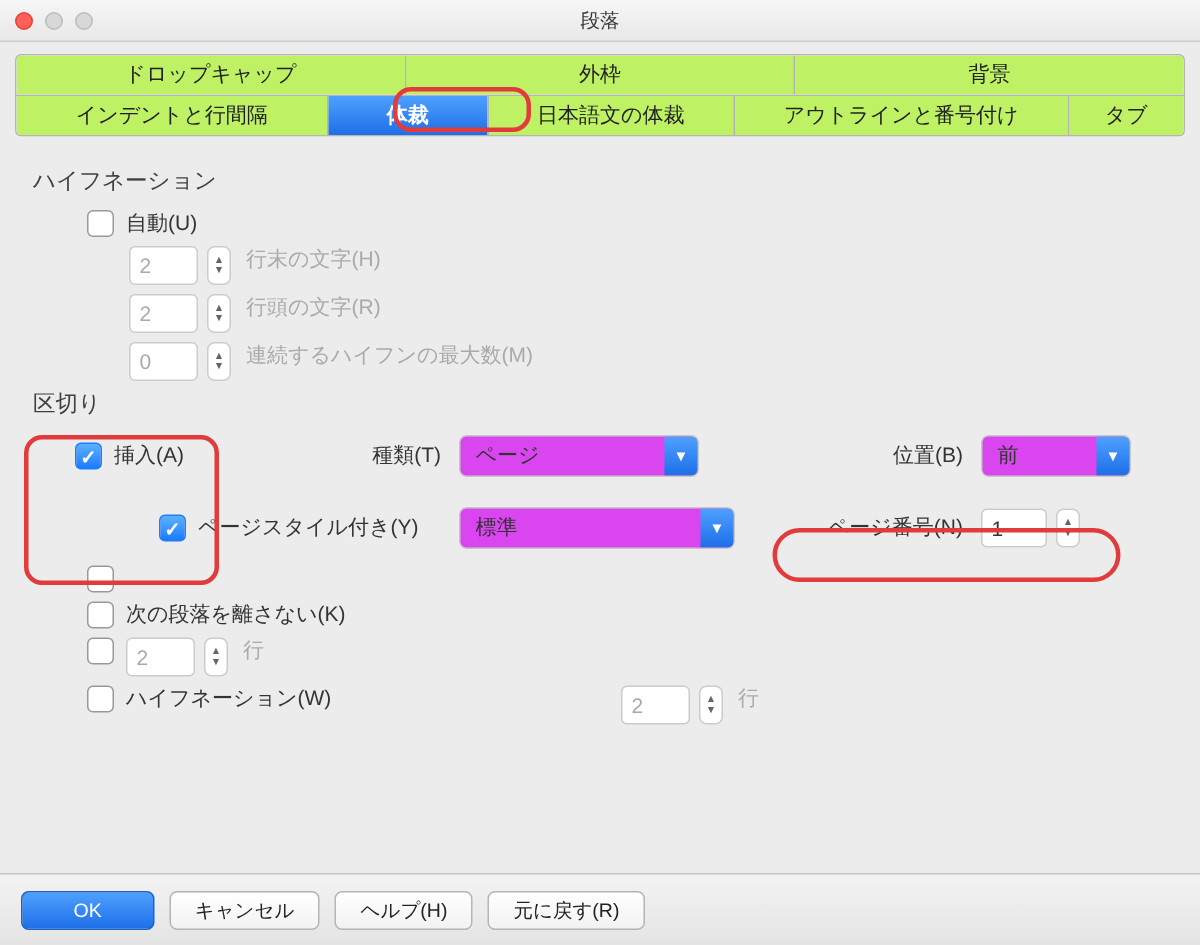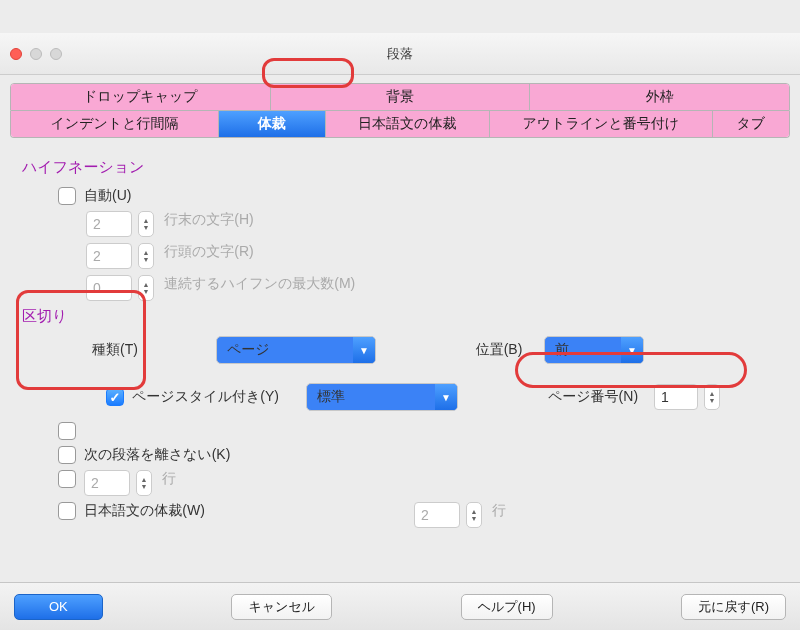--- a/index.html
+++ b/index.html
@@ -1,68 +1,68 @@
 <!DOCTYPE html>
 <html><head>
 <meta charset="utf-8">
 <style>
   * { box-sizing: border-box; font-family: -apple-system, "Hiragino Kaku Gothic ProN", sans-serif; }
   body { margin:0; background:#ececec; width:800px; height:630px; overflow:hidden; font-size:14px; color:#333; }
-  .titlebar { height:42px; background:linear-gradient(#f6f6f6,#e8e8e8); border-bottom:1px solid #ccc; display:flex; align-items:center; padding:0 10px; position:relative;margin-top:33px; }
+  .titlebar { height:28px; background:linear-gradient(#f6f6f6,#e8e8e8); border-bottom:1px solid #ccc; display:flex; align-items:center; padding:0 10px; position:relative; }
   .traffic { display:flex; gap:8px; }
   .dot { width:12px; height:12px; border-radius:50%; }
   .red { background:#ff5f57; border:1px solid #e24238; }
   .grey { background:#d8d8d8; border:1px solid #bcbcbc; }
   .title { position:absolute; left:0; right:0; text-align:center; font-size:13px; color:#3a3a3a; }
   .tabs { margin:8px 10px 0 10px; }
   .tabrow { display:flex; border:1px solid #b5b5b5; border-radius:4px 4px 0 0; overflow:hidden; background:#fff; }
   .tabrow.row2 { border-top:none; border-radius:0 0 4px 4px; }
-  .tab { flex:1; text-align:center; padding:4px 2px; font-size:14px; color:#222; border-right:1px solid #b5b5b5; cursor:default; background:#f9a8d4; }
+  .tab { flex:1; text-align:center; padding:4px 2px; font-size:14px; color:#222; border-right:1px solid #b5b5b5; cursor:default; background:#bef264; }
   .tab:last-child { border-right:none; }
   .tab.active { background:linear-gradient(#4ea0ff,#1e6fe8); color:#fff; font-weight:700; }
   .content { padding:14px 26px 0 26px; }
-  .section-title { font-size:15px; margin:6px 0 10px -4px; color:#a21caf; }
+  .section-title { font-size:15px; margin:6px 0 10px -4px; color:#404040; }
   .row { display:flex; margin:6px 0; }
   .chk { width:18px; height:18px; border:1px solid #999; border-radius:4px; background:#fff; display:inline-flex; align-items:center; justify-content:center; margin-right:8px; flex-shrink:0; }
   .chk.checked { background:linear-gradient(#5db1ff,#1b7cff); border-color:#1b7cff; }
   .chk.checked::after { content:"✓"; color:#fff; font-size:13px; font-weight:bold; line-height:1; }
   .label { }
   .disabled { color:#aaa; }
   .num { width:46px; height:26px; border:1px solid #ccc; border-radius:4px; background:#fff; display:inline-flex; align-items:center; padding:0 6px; margin-right:6px; }
   .stepper { width:16px; height:26px; border:1px solid #ccc; border-radius:5px; background:#fff; display:inline-flex; flex-direction:column; justify-content:center; align-items:center; margin-right:10px; }
   .stepper .up, .stepper .down { font-size:7px; line-height:1; color:#666; }
-  .select { display:inline-flex; align-items:center; border:1px solid #c8c8c8; border-radius:5px; background:#3b82f6; height:28px; overflow:hidden; }
+  .select { display:inline-flex; align-items:center; border:1px solid #c8c8c8; border-radius:5px; background:#d946ef; height:28px; overflow:hidden; }
   .select .val { padding:0 10px; flex:1; }
   .select .caret { width:22px; height:100%; background:linear-gradient(#4ea0ff,#1e6fe8); display:flex; align-items:center; justify-content:center; color:#fff; font-size:10px; }
   .indent1 { margin-left:32px; }
   .indent2 { margin-left:60px; }
   .breaks-grid { display:grid; grid-template-columns:190px 90px 160px 1fr 110px 120px; align-items:center; row-gap:14px; margin-left:0; }
-  .right-label { text-align:center; padding-right:12px; }
-  .footer { position:absolute; bottom:0; left:0; right:0; height:48px; background:linear-gradient(#f3f3f3,#e4e4e4); border-top:1px solid #c6c6c6; display:flex; align-items:center; justify-content:space-between; gap:10px; padding:0 14px; }
+  .right-label { text-align:right; padding-right:12px; }
+  .footer { position:absolute; bottom:0; left:0; right:0; height:48px; background:linear-gradient(#f3f3f3,#e4e4e4); border-top:1px solid #c6c6c6; display:flex; align-items:center; justify-content:flex-start; gap:10px; padding:0 14px; }
   .btn { height:26px; padding:0 16px; border:1px solid #b5b5b5; border-radius:5px; background:linear-gradient(#ffffff,#f2f2f2); font-size:13px; color:#222; display:inline-flex; align-items:center; cursor:default; }
   .btn.primary { background:linear-gradient(#4ea0ff,#1e6fe8); color:#fff; border-color:#1b64c8; padding:0 34px; }
   .hilite-red { border:3px solid #e23b3b; border-radius:12px; position:absolute; pointer-events:none; }
 </style>
 </head>
 <body>
 
 <div class="titlebar">
   <div class="traffic">
     <div class="dot red"></div>
     <div class="dot grey"></div>
     <div class="dot grey"></div>
   </div>
   <div class="title">段落</div>
 </div>
 
 <div class="tabs">
   <div class="tabrow">
     <div class="tab">ドロップキャップ</div>
+    <div class="tab">外枠</div>
     <div class="tab">背景</div>
-    <div class="tab">外枠</div>
   </div>
   <div class="tabrow row2">
     <div class="tab" style="flex:1.4">インデントと行間隔</div>
     <div class="tab active" style="flex:0.7">体裁</div>
     <div class="tab" style="flex:1.1">日本語文の体裁</div>
     <div class="tab" style="flex:1.5">アウトラインと番号付け</div>
     <div class="tab" style="flex:0.5">タブ</div>
   </div>
 </div>
 
@@ -100,37 +100,41 @@
     <span class="stepper">
         <span class="up">▲</span>
         <span class="down">▼</span>
       </span>
     <span class="label disabled">連続するハイフンの最大数(M)</span>
   </div>
 
   <div class="section-title">区切り</div>
   <div class="breaks-grid">
 
+    <div class="row" style="margin-left:24px">
+      <span class="chk checked"></span>
+      <span class="label">挿入(A)</span>
+    </div>
     <div class="right-label">種類(T)</div>
     <div class="select" style="width:160px">
       <span class="val">ページ</span>
         <span class="caret">▼</span>
     </div>
     <div></div>
     <div class="right-label">位置(B)</div>
     <div class="select" style="width:100px">
       <span class="val">前</span>
         <span class="caret">▼</span>
     </div>
 
     <div class="row" style="margin-left:80px; grid-column:1 / span 2">
       <span class="chk checked"></span>
       <span class="label">ページスタイル付き(Y)</span>
     </div>
-    <div class="select" style="width:152px">
+    <div class="select" style="width:184px">
       <span class="val">標準</span>
         <span class="caret">▼</span>
     </div>
     <div></div>
     <div class="right-label">ページ番号(N)</div>
     <div class="row">
       <span class="num" style="width:44px">
           <span>1</span>
         </span>
       <span class="stepper">
@@ -153,21 +157,21 @@
         <span>2</span>
       </span>
     <span class="stepper">
         <span class="up">▲</span>
         <span class="down">▼</span>
       </span>
     <span class="label disabled">行</span>
   </div>
   <div class="row indent1">
     <span class="chk"></span>
-    <span class="label" style="width:330px">日本語文の体裁(W)</span>
+    <span class="label" style="width:330px">ハイフネーション(W)</span>
     <span class="num disabled">
         <span>2</span>
       </span>
     <span class="stepper">
         <span class="up">▲</span>
         <span class="down">▼</span>
       </span>
     <span class="label disabled">行</span>
   </div>
 

